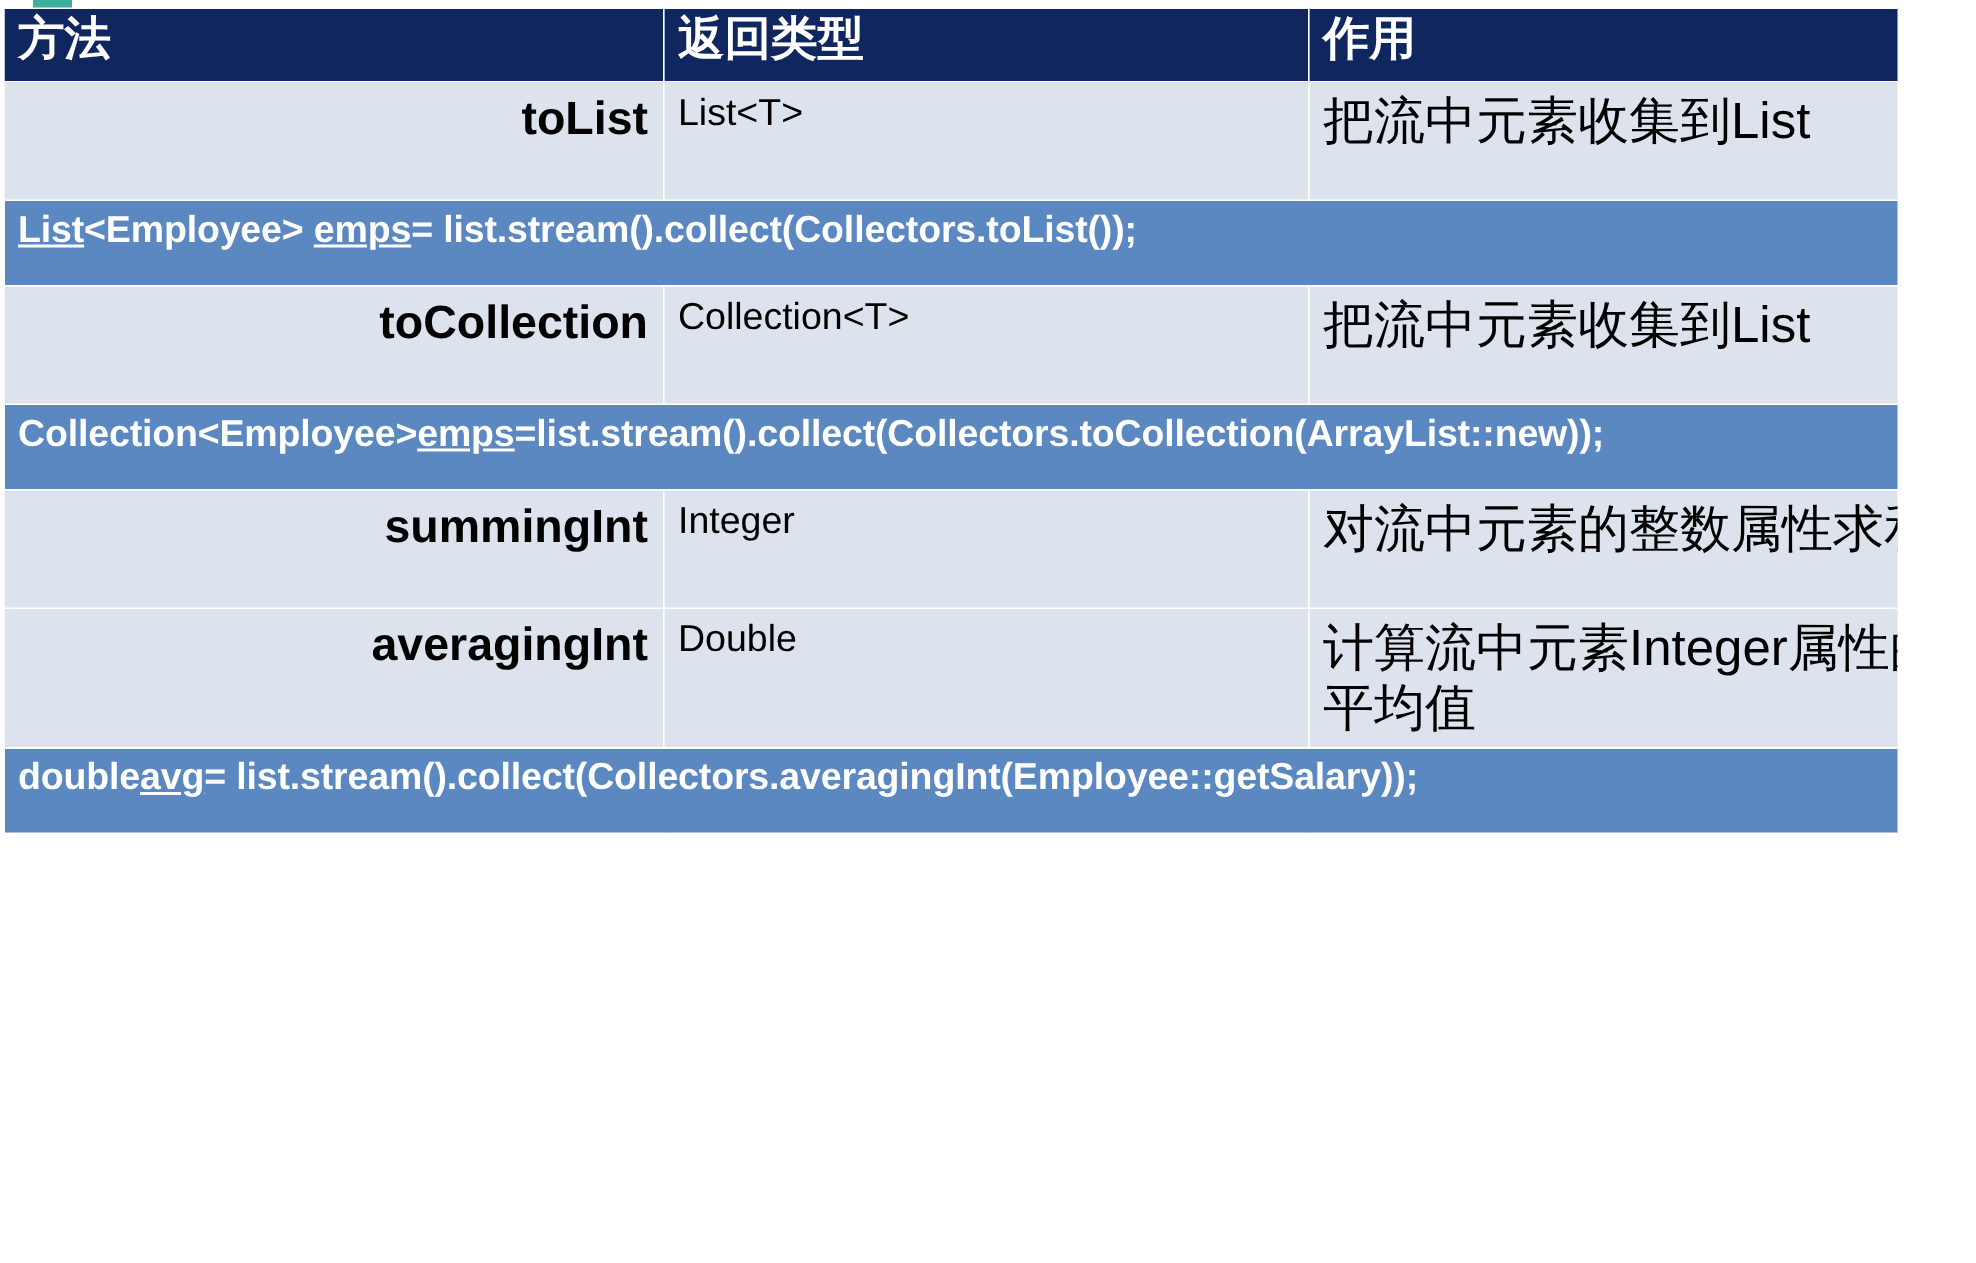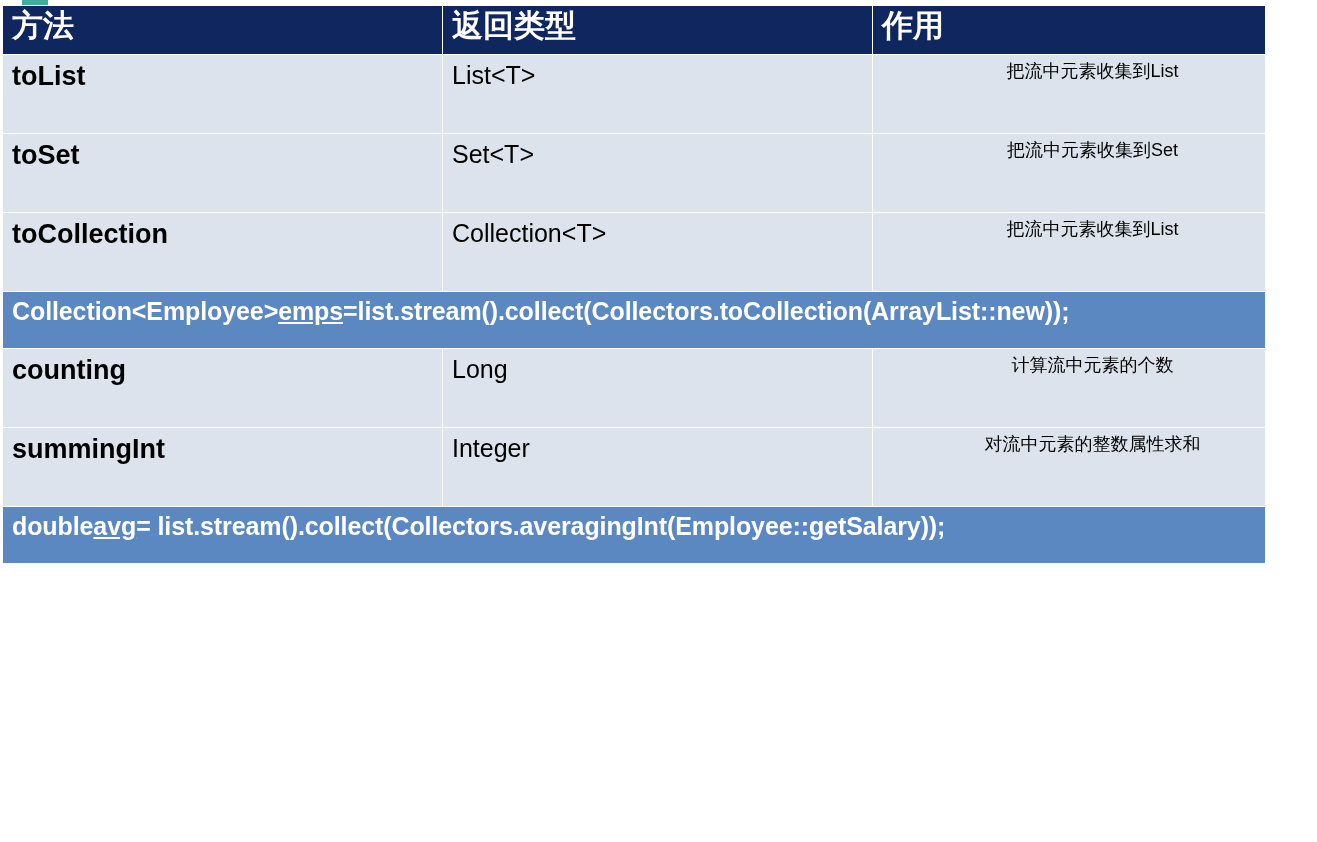--- a/index.html
+++ b/index.html
@@ -69,33 +69,33 @@
   }
 
   
   tr.method-row td {
     background: #dce3ec;
     color: #000000;
     height: 66px;
   }
   td.method-name {
     font-weight: bold;
-    font-size: 27px;
+    font-size: 31px;
     color: #000000;
+    text-align: right;
   }
   td.return-type {
     font-weight: normal;
     font-size: 25px;
     color: #101010;
   }
   td.description {
     font-weight: normal;
-    font-size: 18px;
+    font-size: 34px;
     color: #151515;
-    text-align: center;
   }
 
   
   tr.code-row td {
     background: #5b88c0;
     color: #ffffff;
     font-weight: bold;
     font-size: 25px;
     height: 46px;
     padding-top: 5px;
@@ -128,47 +128,45 @@
         <td>方法</td>
         <td>返回类型</td>
         <td>作用</td>
       </tr>
 
       <tr class="method-row">
         <td class="method-name">toList</td>
         <td class="return-type">List&lt;T&gt;</td>
         <td class="description">把流中元素收集到List</td>
       </tr>
+      <tr class="code-row">
+        <td colspan="3"><span><u>List</u><span>&lt;Employee&gt; </span><u>emps</u><span>= list.stream().collect(Collectors.toList());</span></span></td>
+      </tr>
 
-      <tr class="method-row">
-        <td class="method-name">toSet</td>
-        <td class="return-type">Set&lt;T&gt;</td>
-        <td class="description">把流中元素收集到Set</td>
-      </tr>
 
       <tr class="method-row">
         <td class="method-name">toCollection</td>
         <td class="return-type">Collection&lt;T&gt;</td>
         <td class="description">把流中元素收集到List</td>
       </tr>
       <tr class="code-row">
         <td colspan="3"><span><span>Collection&lt;Employee&gt;</span><u>emps</u><span>=list.stream().collect(Collectors.toCollection(ArrayList::new));</span></span></td>
       </tr>
 
-      <tr class="method-row">
-        <td class="method-name">counting</td>
-        <td class="return-type">Long</td>
-        <td class="description">计算流中元素的个数</td>
-      </tr>
 
       <tr class="method-row">
         <td class="method-name">summingInt</td>
         <td class="return-type">Integer</td>
         <td class="description">对流中元素的整数属性求和</td>
       </tr>
 
+      <tr class="method-row">
+        <td class="method-name">averagingInt</td>
+        <td class="return-type">Double</td>
+        <td class="description tall-desc">计算流中元素Integer属性的平均值</td>
+      </tr>
       <tr class="code-row">
         <td colspan="3"><span><span>double</span><u>avg</u><span>= list.stream().collect(Collectors.averagingInt(Employee::getSalary));</span></span></td>
       </tr>
 
     </tbody>
   </table>
 </div>
 
 </body></html>

